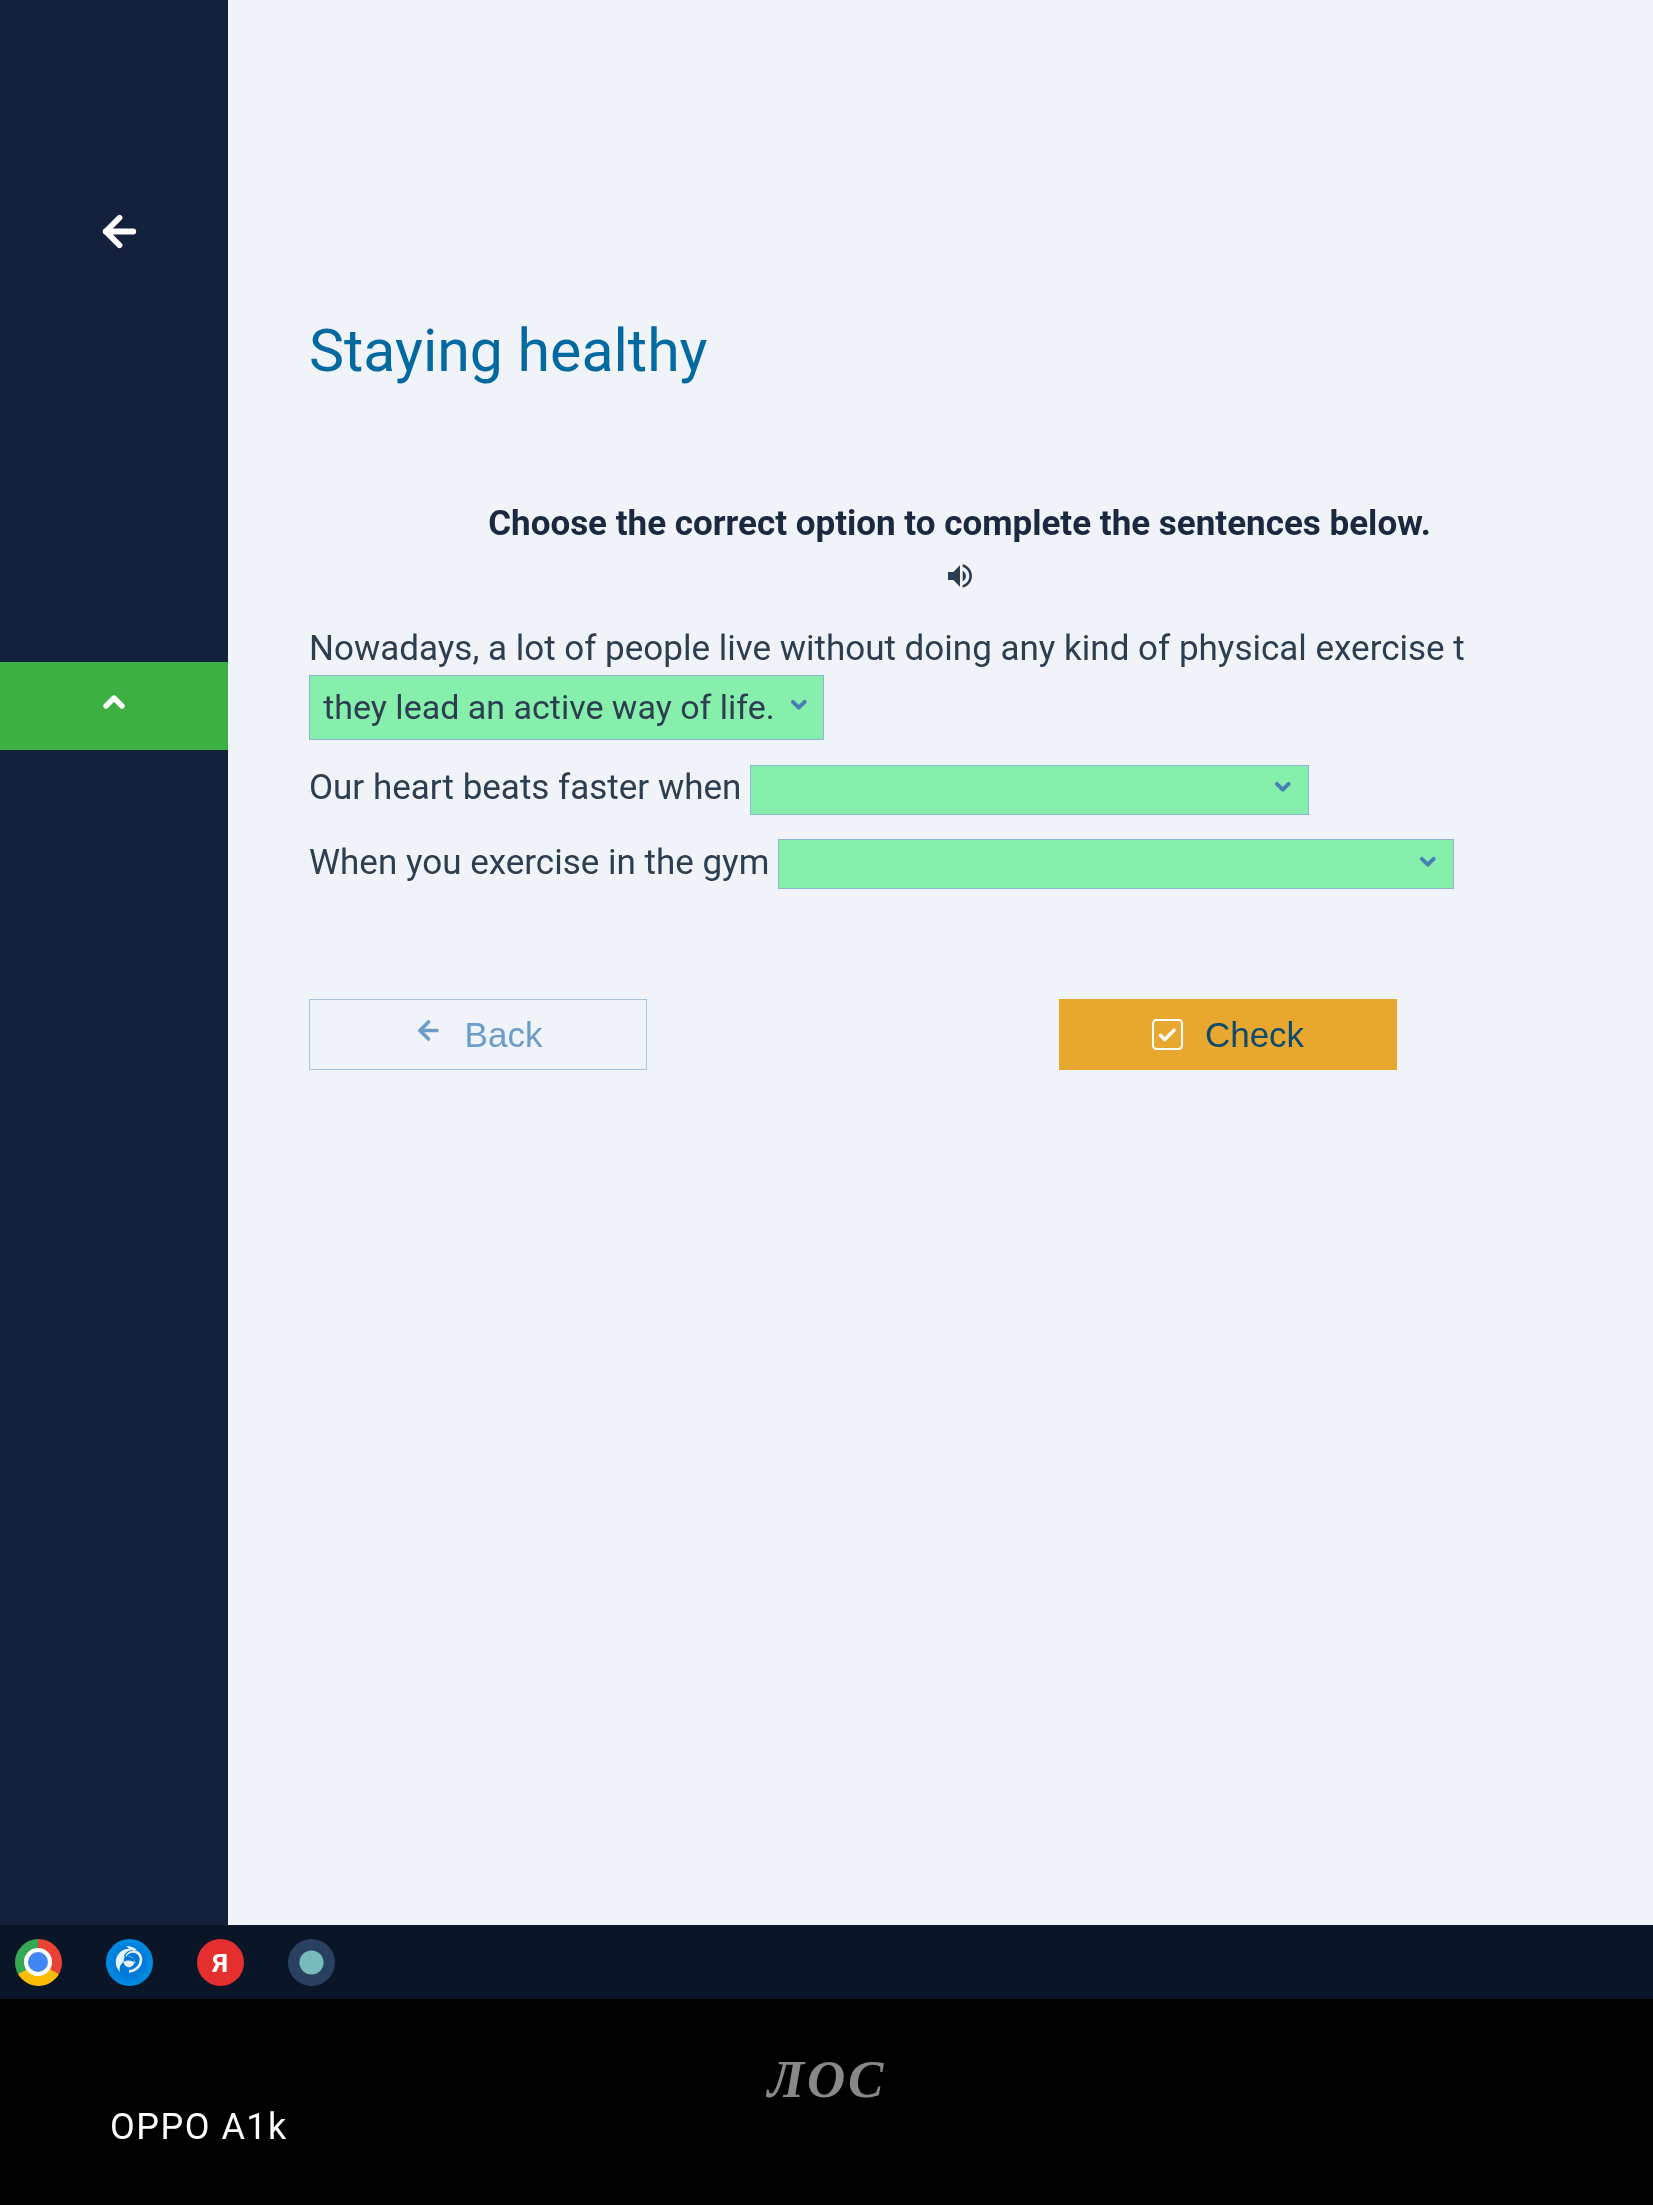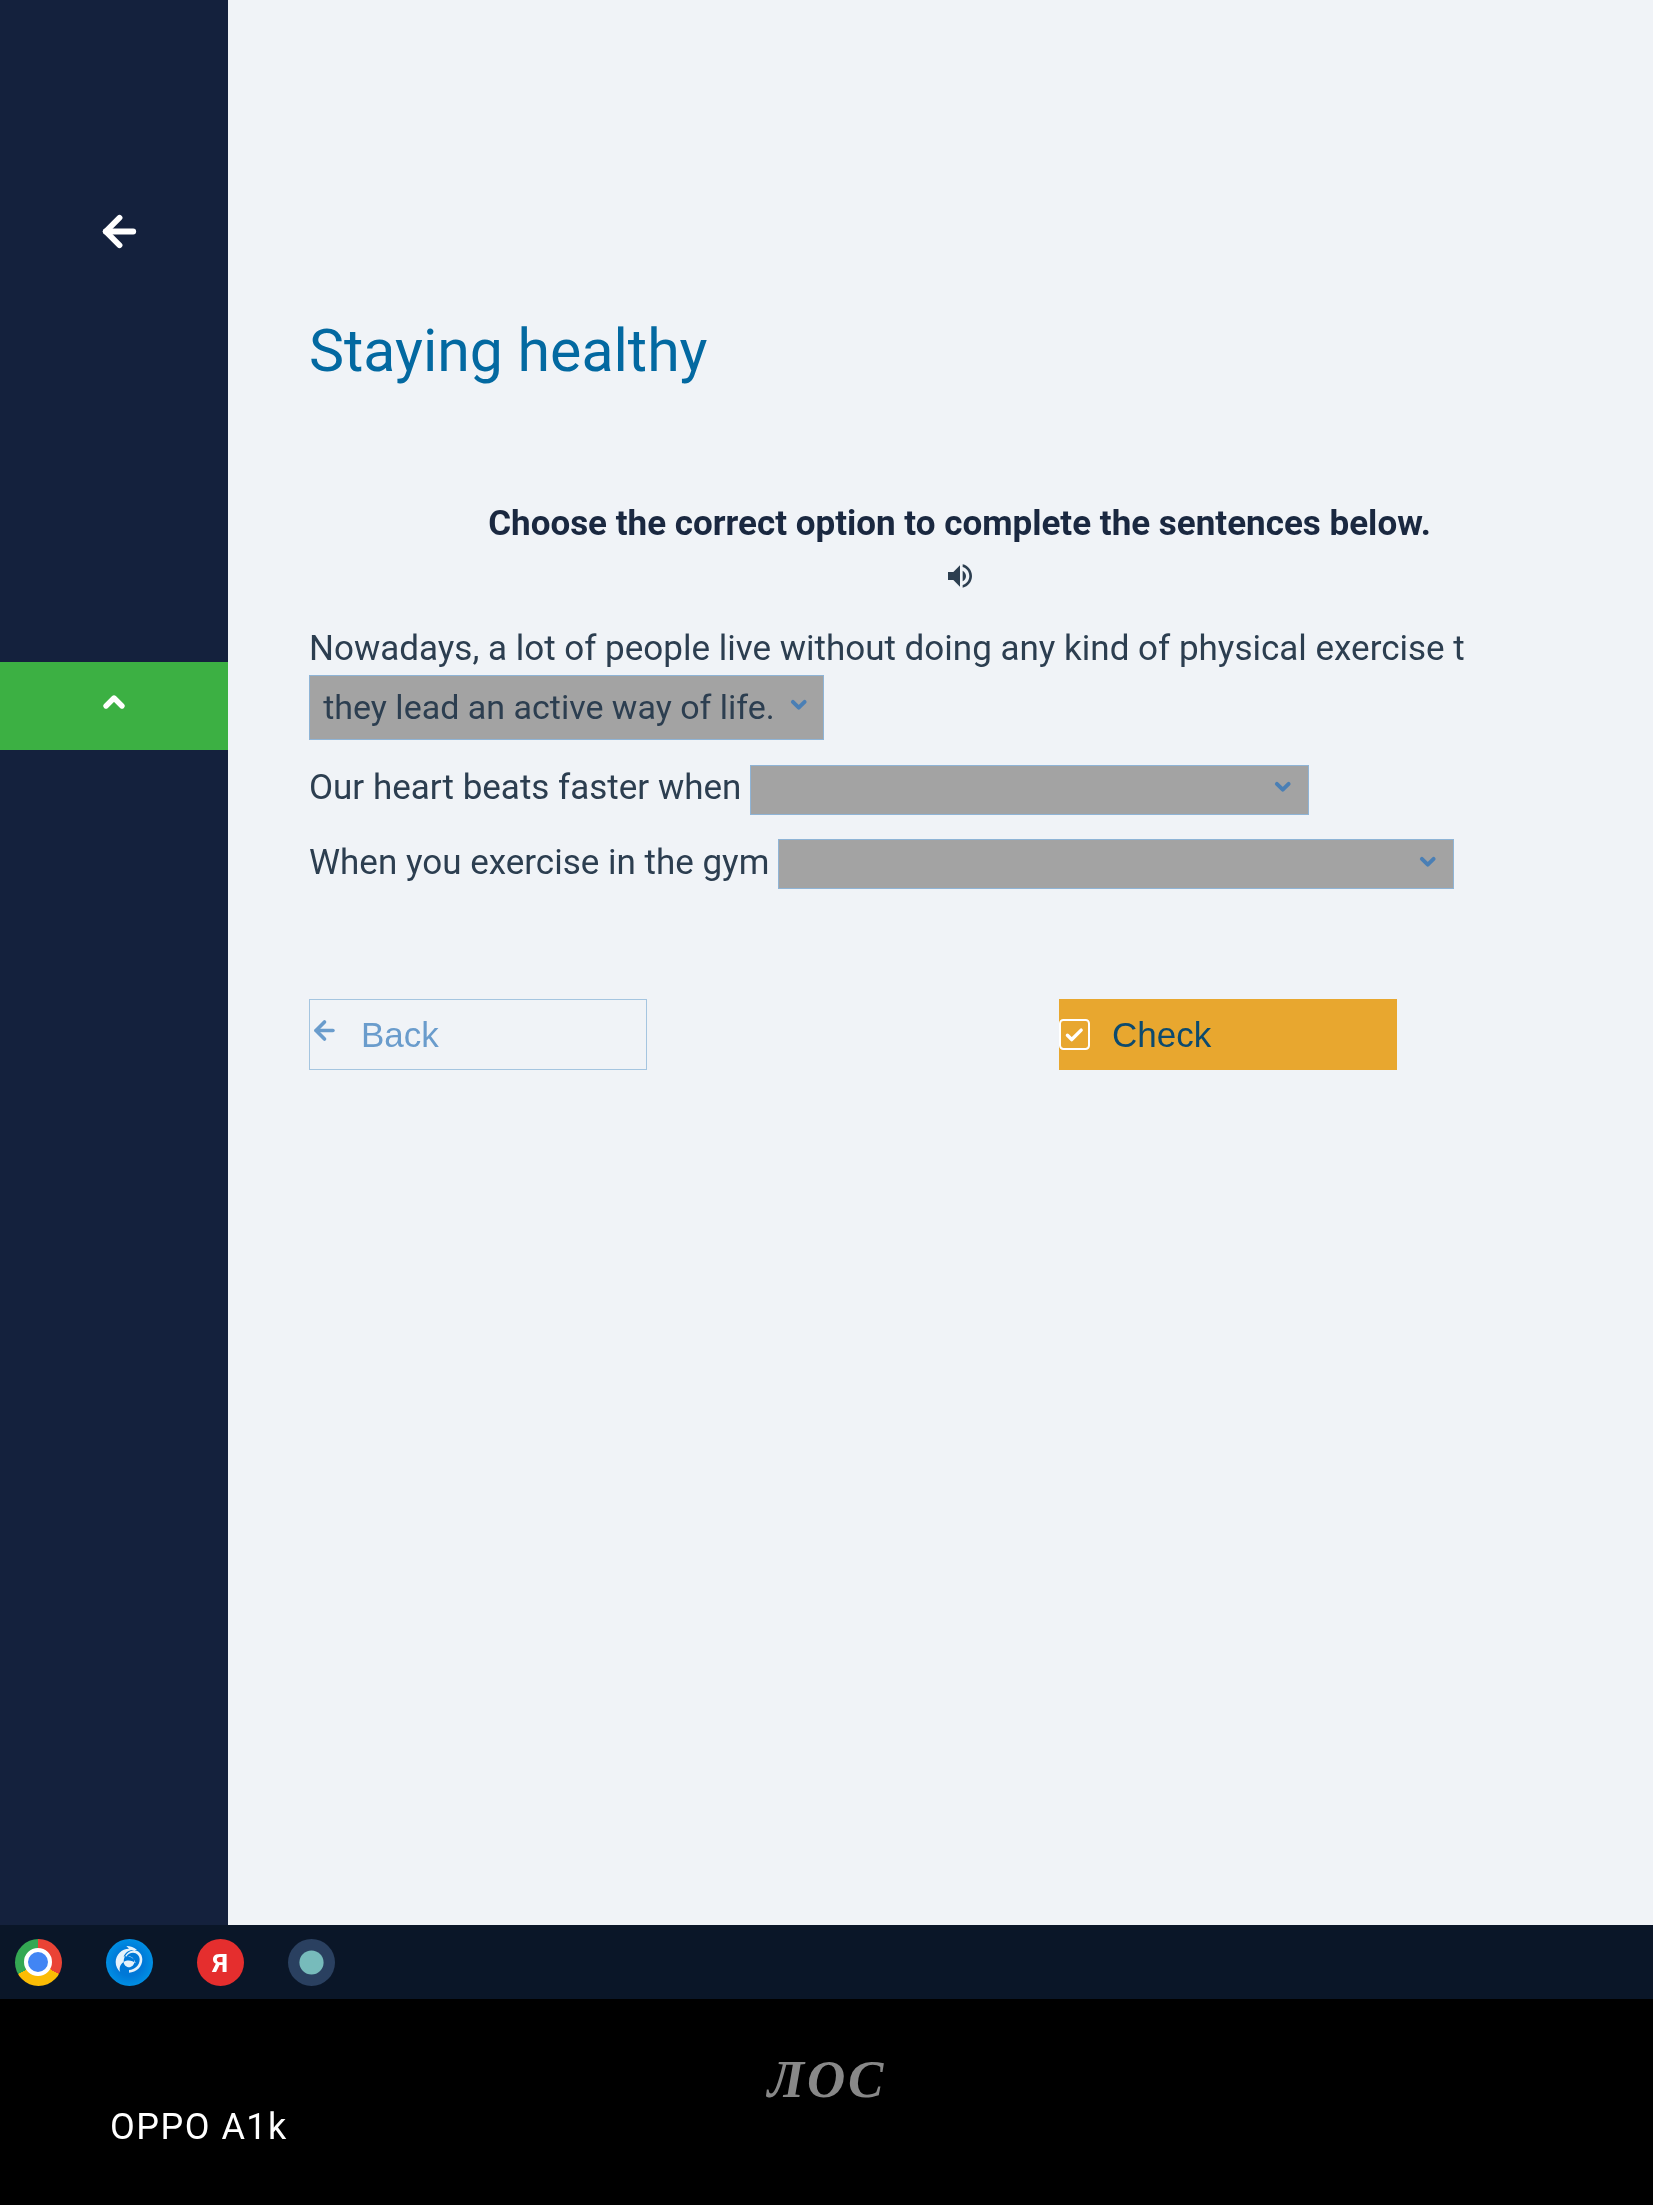--- a/index.html
+++ b/index.html
@@ -86,21 +86,21 @@
       font-size: 35px;
       color: #2c3e50;
       line-height: 1.5;
       margin-bottom: 22px;
       font-weight: 400;
     }
     .dropdown {
       display: inline-flex;
       align-items: center;
       border: 1.5px solid #8fb4d6;
-      background: #a3a3a3;
+      background: #86efac;
       padding: 5.9px 13.2px;
       font-size: 34px;
       color: #2c3e50;
       cursor: pointer;
       vertical-align: middle;
       gap: 11.8px;
     }
     .dropdown.filled {
       min-width: 147px;
     }
@@ -120,20 +120,21 @@
       font-weight: bold;
     }
     .button-row {
       display: flex;
       gap: 412px;
       margin-top: 110px;
     }
     .btn {
       display: flex;
       align-items: center;
+      justify-content: center;
       gap: 22px;
       height: 71px;
       font-size: 35px;
       cursor: pointer;
       border: none;
     }
     .btn-back {
       width: 338px;
       background: #f0f3f7;
       border: 1.5px solid #a5c5e0;

